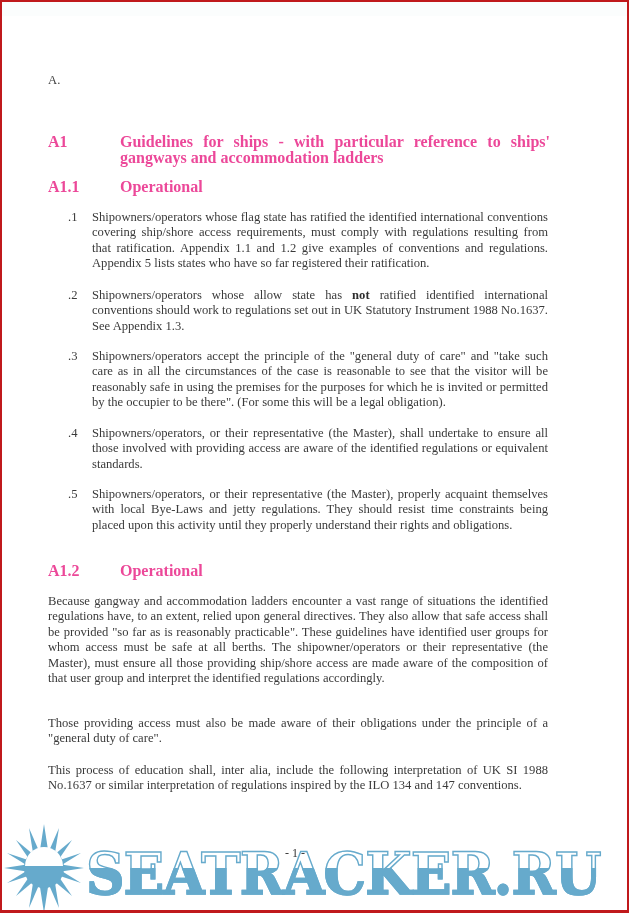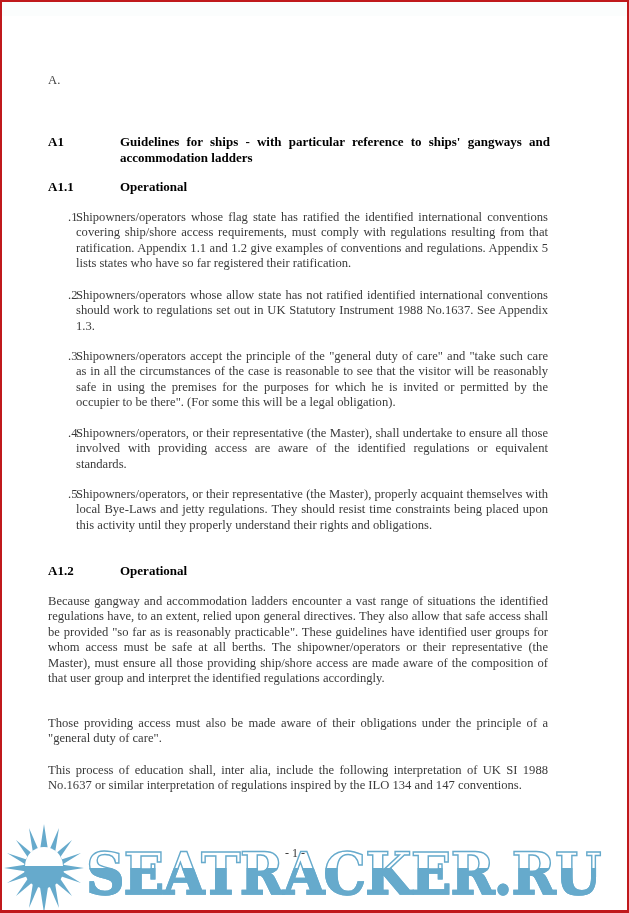--- a/index.html
+++ b/index.html
@@ -24,30 +24,30 @@
   }
   .abs { position: absolute; }
   .heading-a {
     left: 46px; top: 70px; width: 520px;
     font-size: 12.6px; line-height: 17px; letter-spacing: 0.05px;
     color: #404040;
   }
   .heading-a .num { position: absolute; left: 0; top: 0; }
   .heading-a .txt { margin-left: 46px; display: block; }
   .h-sec {
-    font-weight: bold; font-size: 13px; line-height: 15px; color: #000000;
+    font-weight: bold; font-size: 16px; line-height: 15px; color: #ec4899;
   }
   .h-sec .num { position: absolute; left: 0; top: 0; }
   .h-sec .txt { display: block; margin-left: 72px; text-align: justify; }
   .para {
     font-size: 12.6px; line-height: 15.4px; text-align: justify; color: #3a3a3a;
   }
   .item .num { position: absolute; left: 0; top: 0; }
-  .item .txt { display: block; margin-left: 8px; text-align: justify; }
-  b.strong { font-weight: normal; color: #2e2e2e; }
+  .item .txt { display: block; margin-left: 24px; text-align: justify; }
+  b.strong { font-weight: bold; color: #2e2e2e; }
 
   .watermark {
     position: absolute; left: 0; top: 820px; width: 629px; height: 93px;
   }
   .wm-text {
     position: absolute; left: 84px; top: 22px;
     font-family: "DejaVu Serif", serif; font-weight: bold;
     font-size: 58px; line-height: 60px; letter-spacing: -1px;
     color: transparent;
     -webkit-text-stroke: 1.5px #66aacc;

